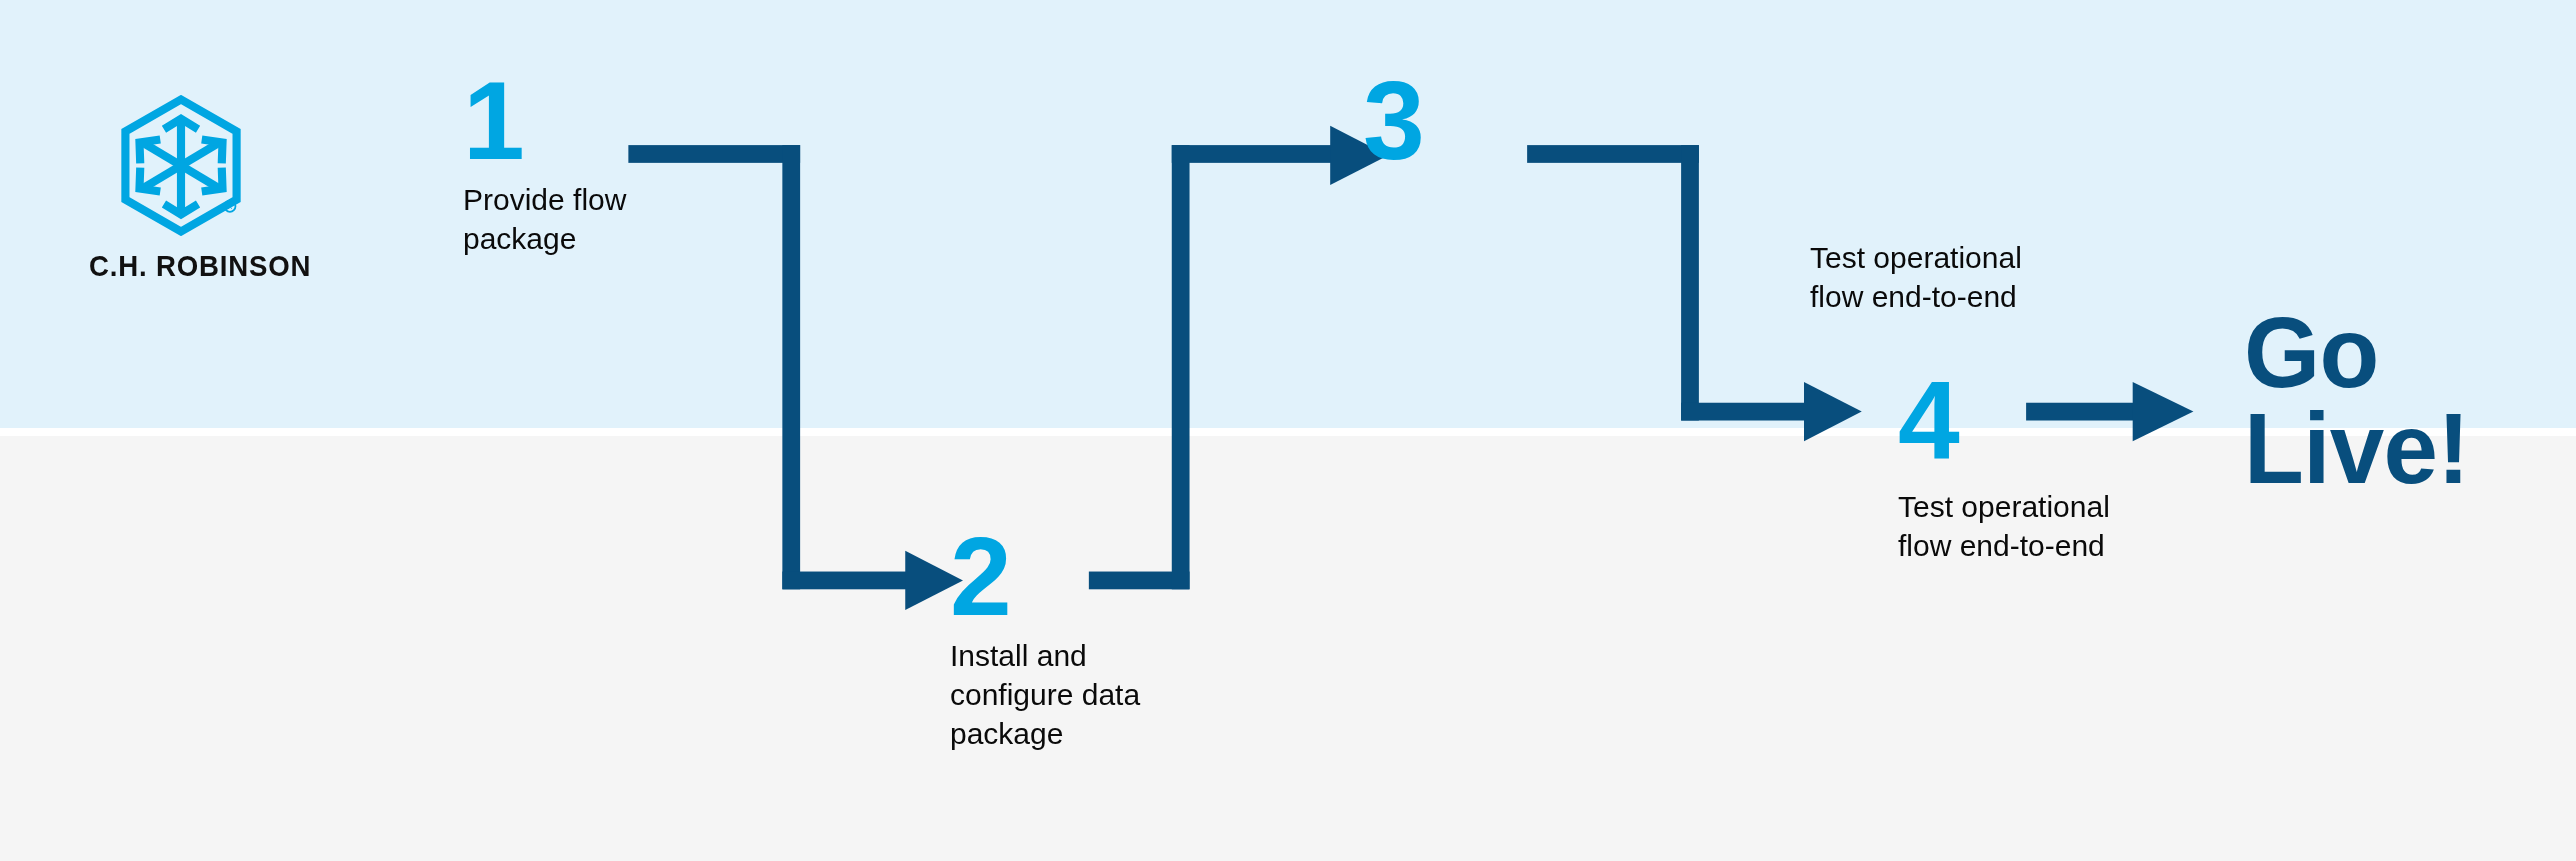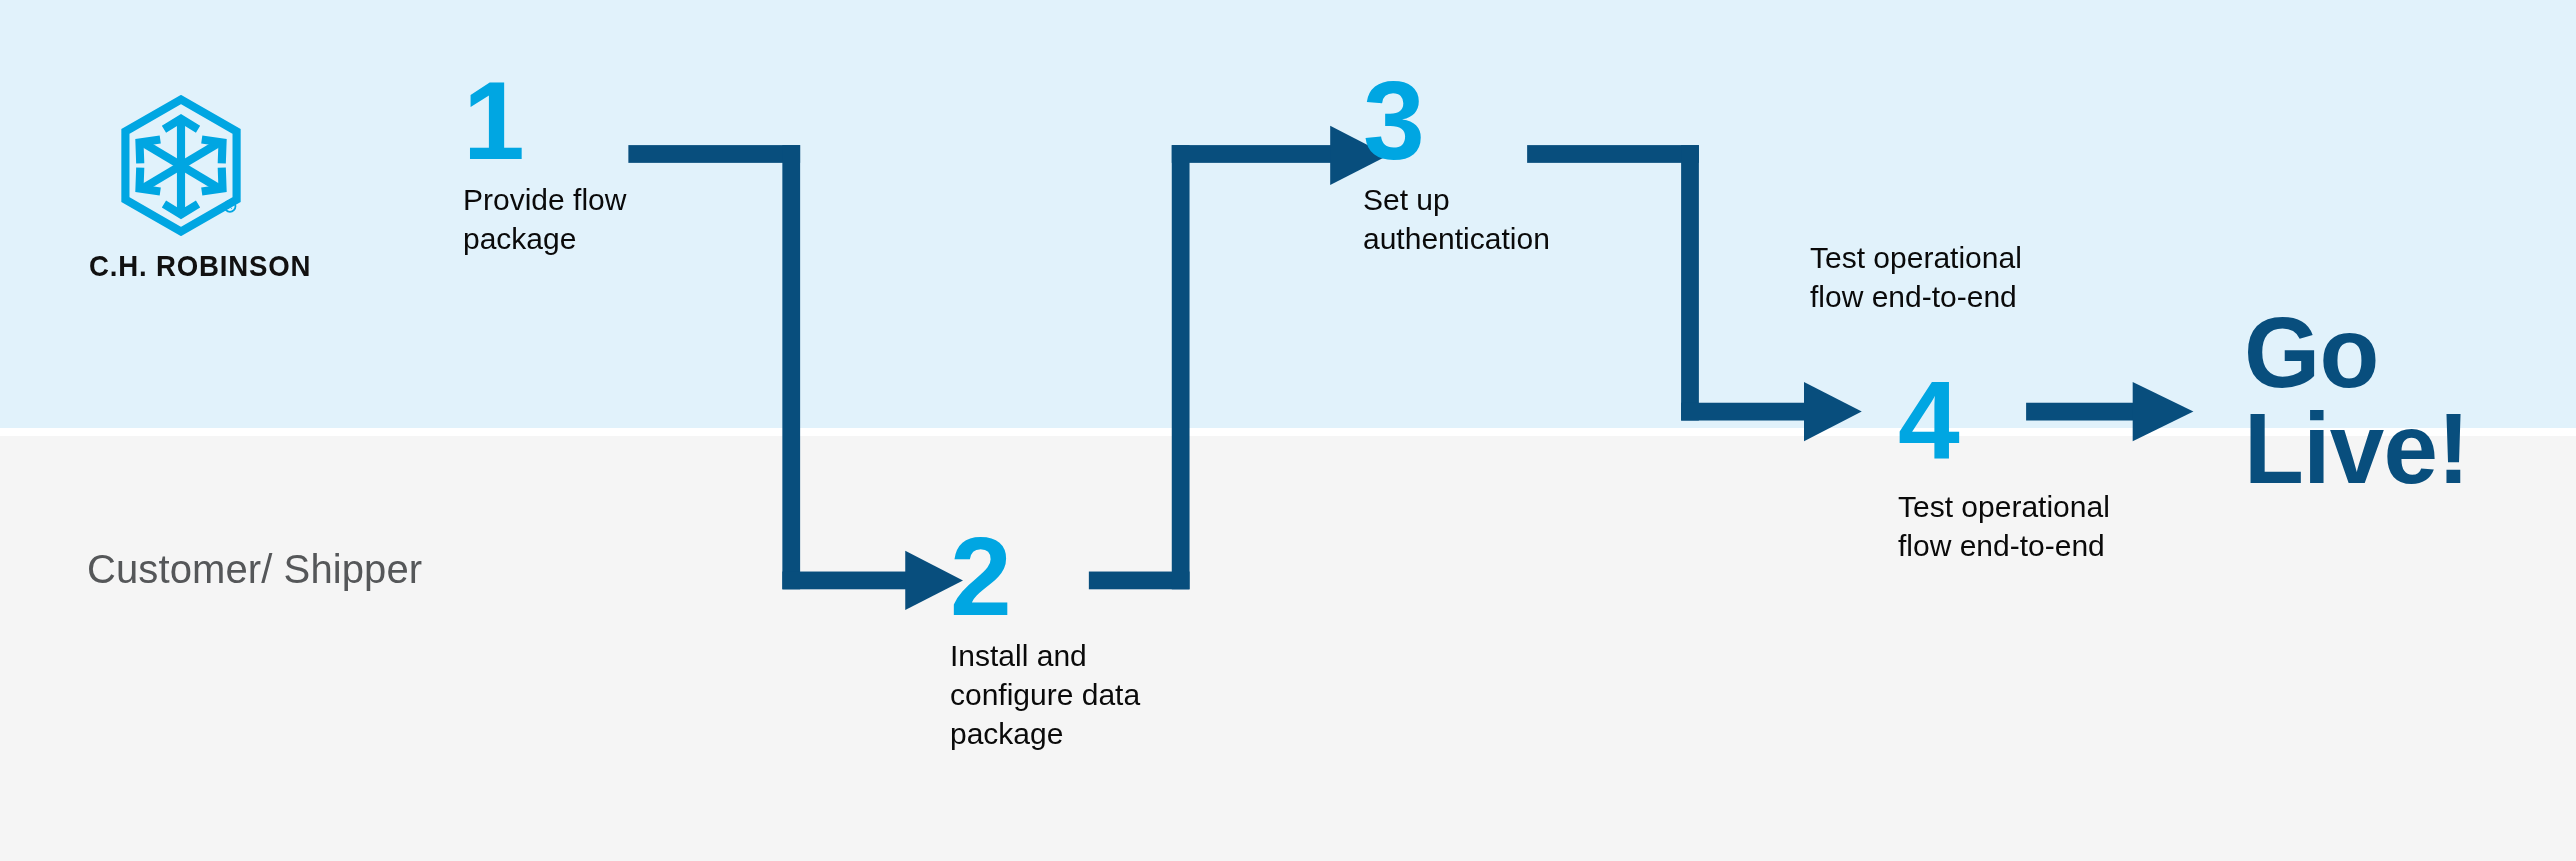--- a/index.html
+++ b/index.html
@@ -171,22 +171,20 @@
         <polyline points="30,98 29,126 57,130"></polyline>
         <polyline points="140,98 141,126 113,130"></polyline>
       </g>
 
       <circle cx="151" cy="150" r="7.5" fill="none" stroke="#00a6e2" stroke-width="2.4"></circle>
       <text x="151" y="154" font-size="9" fill="#00a6e2" text-anchor="middle" font-family="Liberation Sans, sans-serif">R</text>
     </svg>
     <span class="logo-wordmark">C.H. ROBINSON</span>
   </div>
 
-  <div class="lane-label">Customer/
-Shipper</div>
 
   <svg id="connectors" viewBox="0 0 3478 1163">
     <g fill="#084e7d">
 
       <g>
         <rect x="848" y="196" width="232" height="24"></rect>
         <rect x="1056" y="196" width="24" height="600"></rect>
         <rect x="1056" y="772" width="175" height="24"></rect>
         <polygon points="1222,744 1300,784 1222,824"></polygon>
       </g>
@@ -220,22 +218,20 @@
 
   <div class="step" id="step2">
     <div class="step-num">2</div>
     <div class="step-text">Install and
 configure data
 package</div>
   </div>
 
   <div class="step" id="step3">
     <div class="step-num">3</div>
-    <div class="step-text">Set up
-authentication</div>
   </div>
 
   <div class="step" id="step4">
     <div class="step-num">4</div>
     <div class="step-text">Test operational
 flow end-to-end</div>
   </div>
 
   <div class="float-text" id="caption-top-right">Test operational
 flow end-to-end</div>

